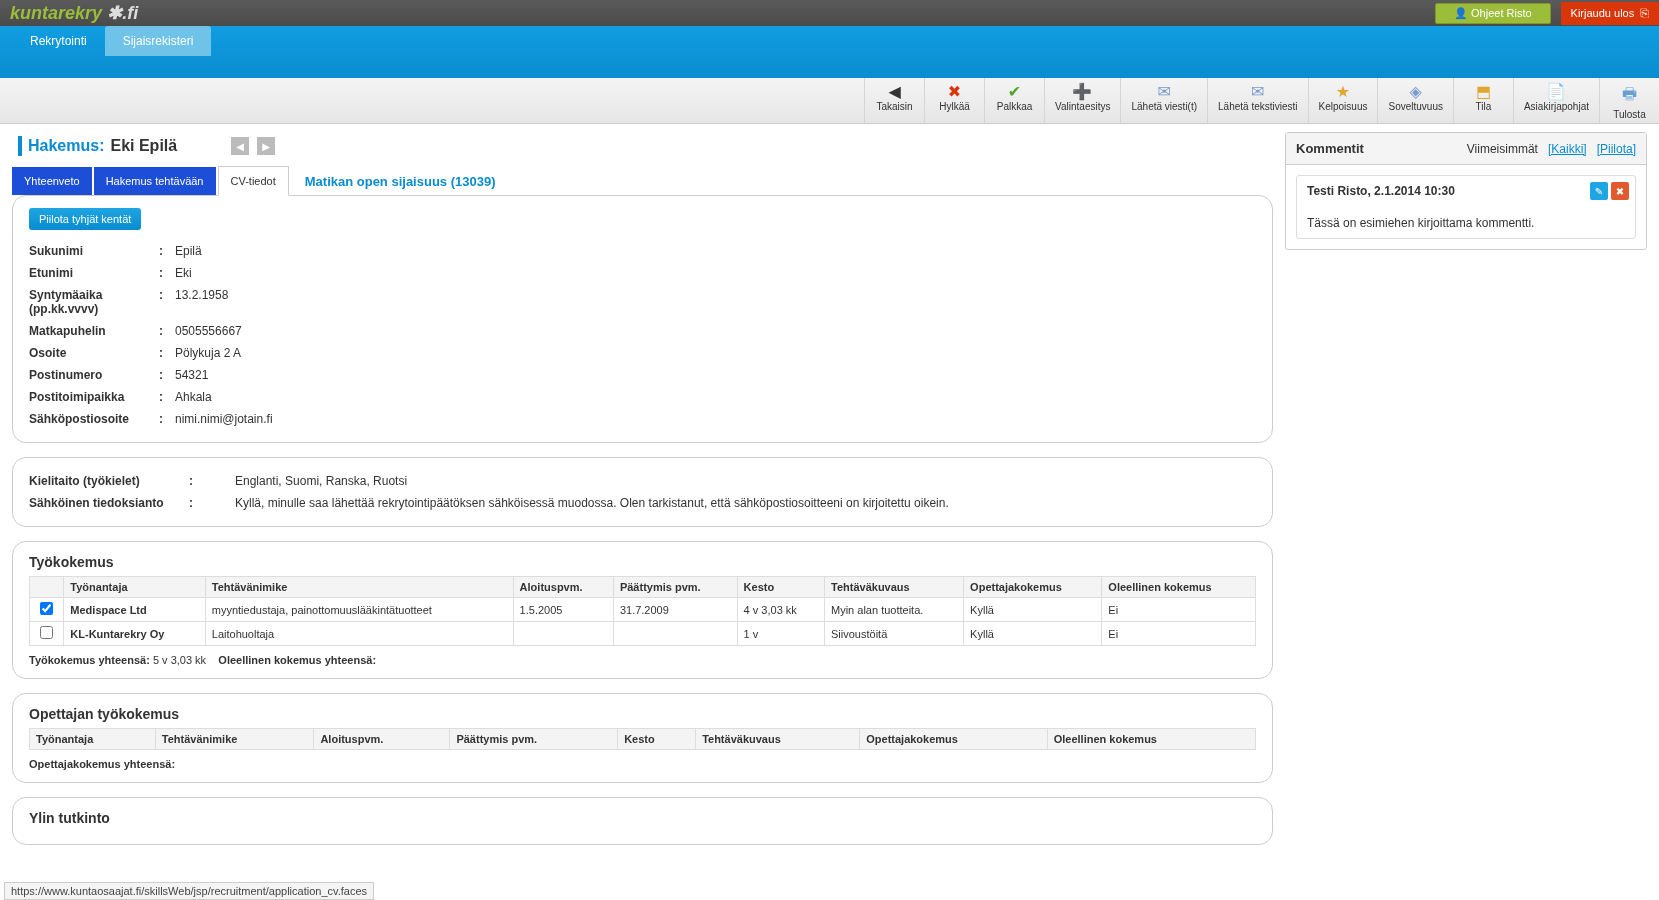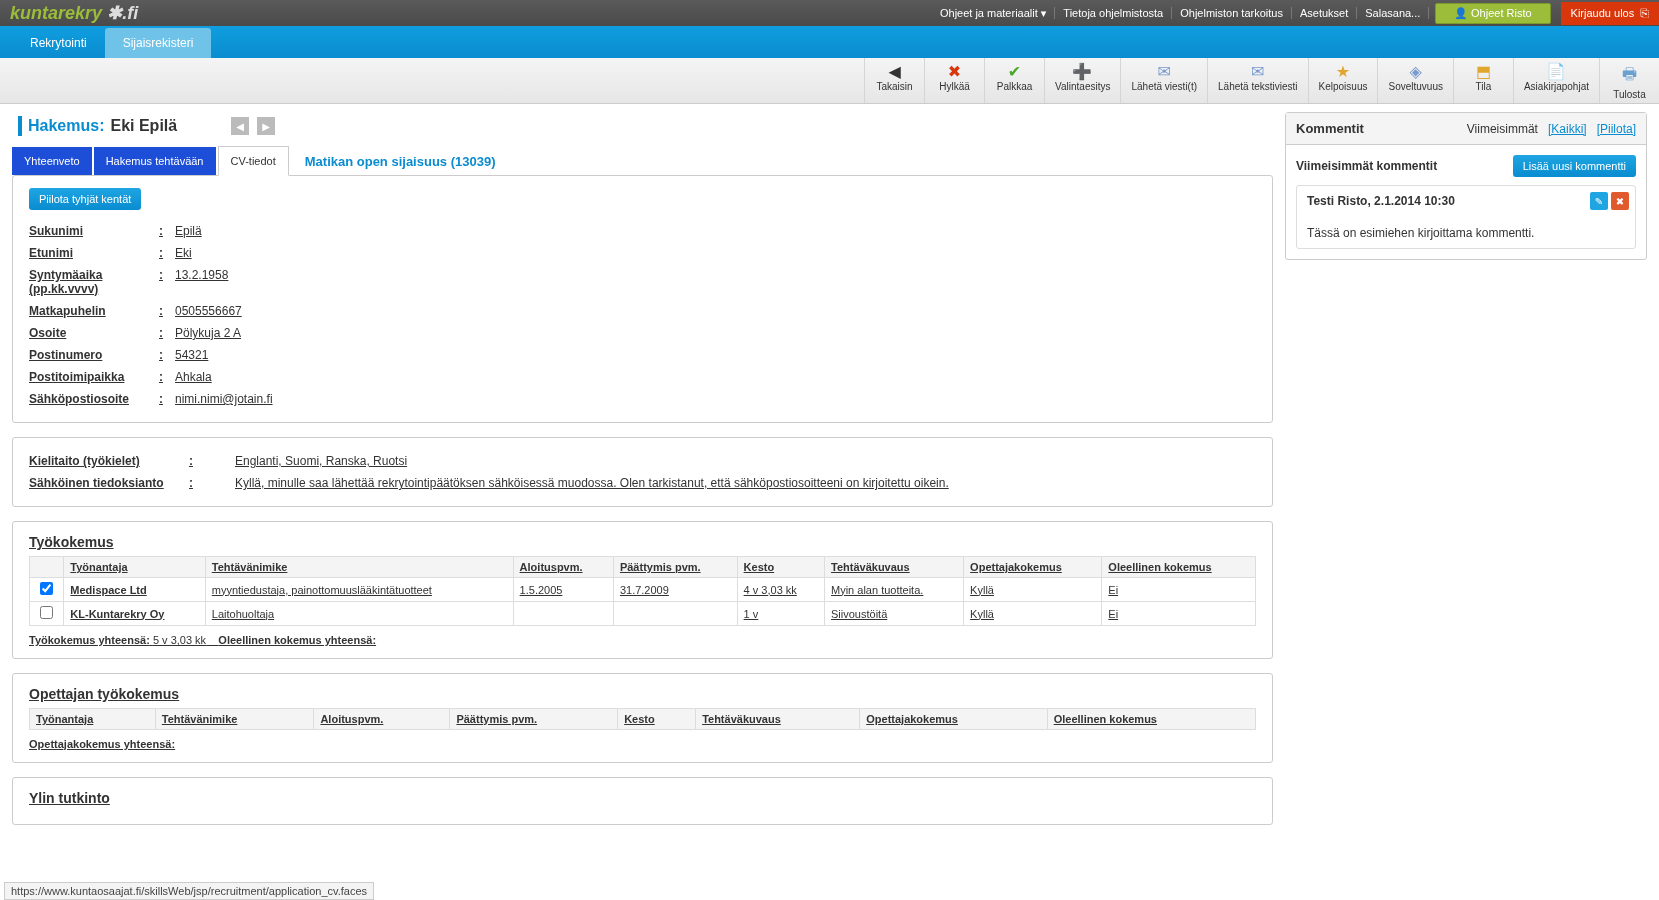--- a/index.html
+++ b/index.html
@@ -4,39 +4,39 @@
 <style>
 * { box-sizing: border-box; margin: 0; padding: 0; }
 body { font-family: Arial, Helvetica, sans-serif; font-size: 12px; color: #333; background: #fff; width: 1659px; }
 .topbar { background: linear-gradient(#5a5a5a,#4a4a4a); height: 26px; display: flex; align-items: center; color: #fff; font-size: 11px; }
 .logo { color: #9bbd3a; font-size: 18px; font-weight: bold; padding: 0 10px; font-style: italic; }
 .logo .suffix { color: #ddd; }
 .topbar .spacer { flex: 1; }
 .toplink { color: #fff; padding: 0 8px; border-right: 1px solid #777; cursor: pointer; }
 .user-badge { background: #9bbd3a; color: #fff; padding: 3px 18px; margin: 0 6px; border: 1px solid #7a9a2a; border-radius: 2px; }
 .logout { background: #d9360b; color: #fff; padding: 5px 10px; margin-left: 4px; cursor: pointer; display:flex; align-items:center; gap:6px; }
-.navstrip { background: linear-gradient(#0f9ee0,#0a8cd0); height: 32px; display: flex; align-items: flex-end; padding-left: 12px; }
+.navstrip { background: linear-gradient(#0f9ee0,#0a8cd0); height: 52px; display: flex; align-items: flex-start; padding-left: 12px; }
 .navtab { color: #fff; padding: 8px 18px; font-size: 12px; cursor: pointer; }
 .navtab.sel { background: #6fc2e8; border-radius: 3px 3px 0 0; }
 .toolstrip { background: linear-gradient(#f4f4f4,#e6e6e6); border-bottom: 1px solid #ccc; height: 46px; display: flex; justify-content: flex-end; }
 .tool { border-left: 1px solid #d5d5d5; padding: 4px 10px 0 10px; text-align: center; font-size: 10px; color: #333; cursor: pointer; min-width: 60px; }
 .tool .ic { font-size: 16px; display:block; }
 .main { display: flex; padding: 8px 12px; gap: 12px; }
 .leftcol { flex: 1; }
 .rightcol { width: 362px; }
 .heading { display: flex; align-items: center; gap: 6px; margin: 4px 0 10px 6px; }
 .heading .bar { width: 4px; height: 20px; background: #0a8cd0; }
 .heading .lbl { color: #0a8cd0; font-size: 16px; font-weight: bold; }
 .heading .val { font-size: 16px; font-weight: bold; color: #333; }
 .arrowbtn { width: 18px; height: 18px; background: #bbb; color: #fff; display:inline-flex; align-items:center; justify-content:center; font-size:10px; margin-left:2px; cursor:pointer; }
 .tabrow { display: flex; align-items: center; gap: 2px; margin-bottom: -1px; }
 .ctab { background: #1d4ed8; color: #fff; padding: 8px 12px; font-size: 11px; cursor: pointer; }
 .ctab.sel { background: #fff; color: #333; border: 1px solid #ccc; border-bottom: 1px solid #fff; }
 .ctablink { color: #0a8cd0; font-weight: bold; font-size: 13px; padding-left: 14px; }
-.panel { border: 1px solid #ccc; border-radius: 3px; padding: 12px 16px; margin-bottom: 14px; text-decoration: underline; }
+.panel { border: 1px solid #ccc; border-radius: 14px; padding: 12px 16px; margin-bottom: 14px; }
 .btn-blue { background: linear-gradient(#1ea5e2,#0a8cd0); color: #fff; border: none; padding: 5px 10px; font-size: 11px; border-radius: 3px; cursor: pointer; }
 .kvrow { display: flex; padding: 4px 0; font-size: 12px; }
 .kvrow .k { width: 130px; font-weight: bold; }
 .kvrow .c { width: 10px; font-weight: bold; }
 .kvrow .v { padding-left: 6px; }
 .kvrow.wide .k { width: 160px; }
 .kvrow.wide .c { width: 40px; }
 .sect-title { font-size: 14px; font-weight: bold; margin-bottom: 6px; }
 table.tbl { width: 100%; border-collapse: collapse; font-size: 11px; }
 table.tbl th, table.tbl td { border: 1px solid #ddd; padding: 4px 6px; text-align: left; }
@@ -56,21 +56,20 @@
 .btns { margin-top: 8px; display:flex; gap:6px; }
 .summary { margin-top: 8px; font-size: 11px; }
 .summary b { font-weight: bold; }
 </style>
 </head>
 <body>
 
 <div class="topbar">
   <div class="logo">kuntarekry<span class="suffix"> ✱.fi</span></div>
   <div class="spacer"></div>
-  <div id="toplinks"><span class="toplink">Ohjeet ja materiaalit ▾</span><span class="toplink">Tietoja ohjelmistosta</span><span class="toplink">Ohjelmiston tarkoitus</span><span class="toplink">Asetukset</span><span class="toplink">Salasana...</span></div>
   <div class="user-badge">👤 <span>Ohjeet Risto</span></div>
   <div class="logout">
       <span>Kirjaudu ulos</span> 
       <span>⎘</span>
     </div>
 </div>
 
 <div class="navstrip">
   <div class="navtab">Rekrytointi</div>
   <div class="navtab sel">Sijaisrekisteri</div>
@@ -248,24 +247,20 @@
   <div class="rightcol">
     <div class="rpanel">
       <div class="rhead">
         <span class="ttl">Kommentit</span>
         <span style="flex:1"></span>
         <span>Viimeisimmät</span>
         <a>[Kaikki]</a>
         <a>[Piilota]</a>
       </div>
       <div class="rbody">
-        <div class="sub">
-          <b>Viimeisimmät kommentit</b>
-          <button class="btn-blue">Lisää uusi kommentti</button>
-        </div>
         <div class="comment">
           <div style="position:absolute; top:6px; right:6px; display:flex; gap:3px;">
             <span class="iconbtn edit">✎</span>
             <span class="iconbtn del">✖</span>
           </div>
           <div class="meta">Testi Risto, 2.1.2014 10:30</div>
           <div>Tässä on esimiehen kirjoittama kommentti.</div>
         </div>
       </div>
     </div>

